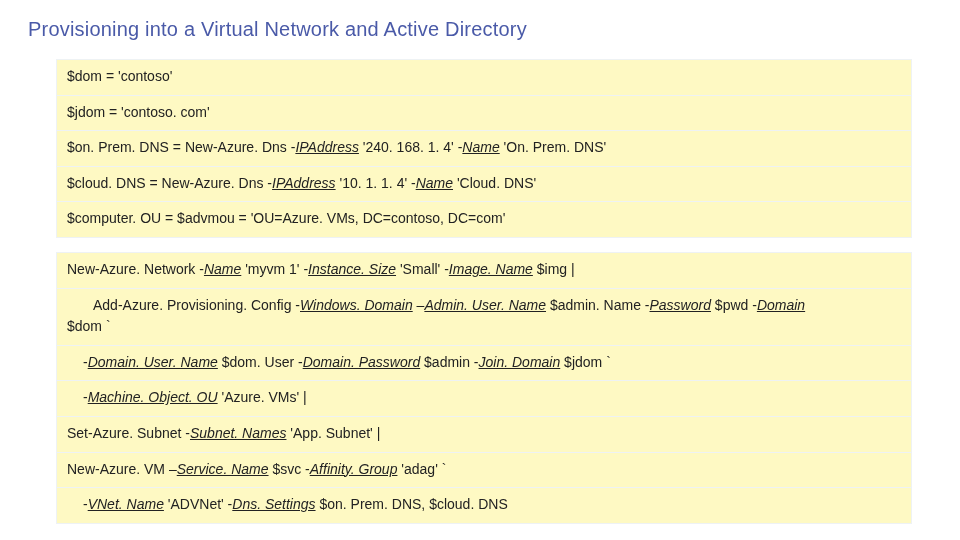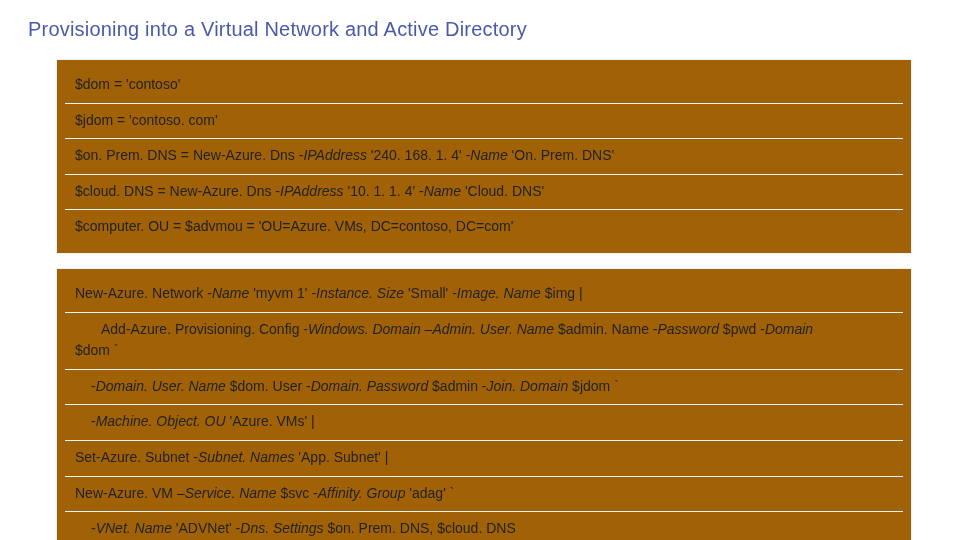--- a/index.html
+++ b/index.html
@@ -21,35 +21,35 @@
   }
   .title {
     font-size: 20px;
     font-weight: 300;
     color: #4a5aa8;
     letter-spacing: 0.2px;
     margin: 0 0 18px 0;
   }
   .code-block {
     margin: 0 20px 14px 28px;
-    background: #a16207;
+    background: #fef9c3;
     border: 1px solid #eef2f4;
-    padding: 8px;
+    padding: 0;
     font-family: "Segoe UI", Arial, sans-serif;
   }
   .code-block .line {
     border-bottom: 1px solid #eef2f4;
     padding: 7px 10px 8px 10px;
     font-size: 14px;
     line-height: 1.4;
     color: #222;
   }
   .code-block .line.nb { border-bottom: none; }
   .code-block .b { font-weight: 400; }
-  .code-block .i { font-style: italic; }
+  .code-block .i { font-style: italic; text-decoration: underline; }
   .code-block .indent1 { padding-left: 26px; }
   .code-block .wrap { padding-top: 2px; }
 </style>
 </head>
 <body>
 
 <div class="slide">
   <h1 class="title">Provisioning into a Virtual Network and Active Directory</h1>
 
   <div class="code-block">

